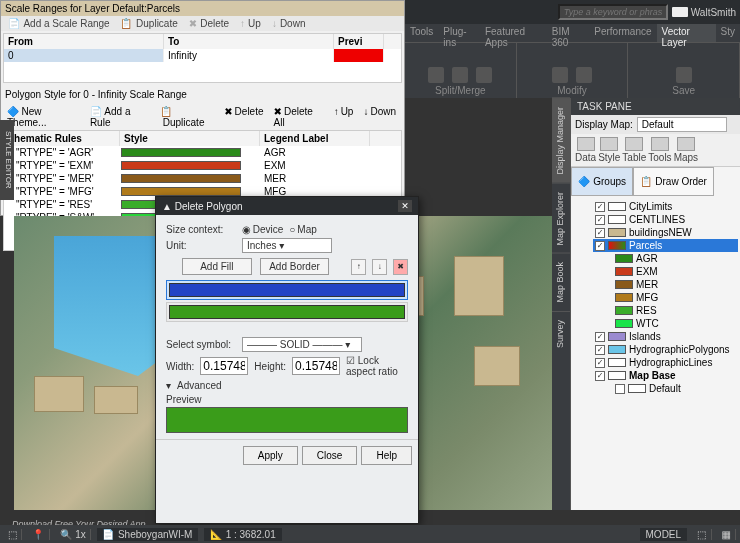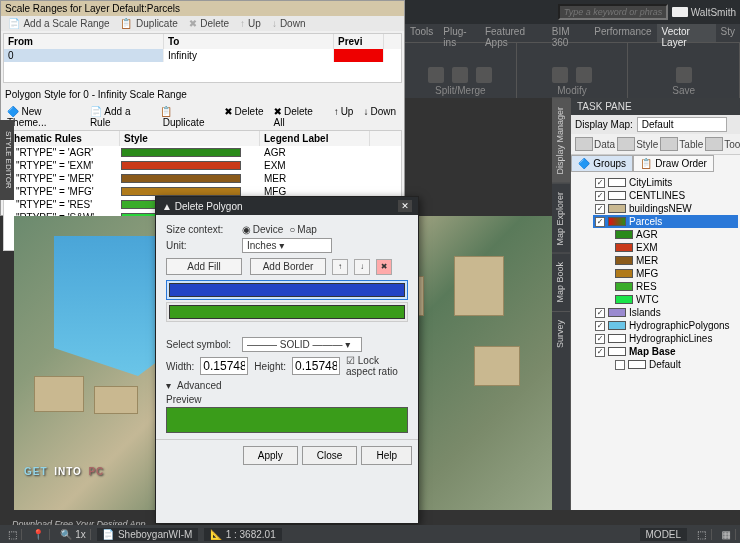--- a/index.html
+++ b/index.html
@@ -56,38 +56,38 @@
 .dl-text{position:absolute;left:12px;bottom:14px;font-size:9px;color:#bbb;font-style:italic}
 .dialog{position:absolute;left:155px;top:196px;width:264px;height:328px;background:#eceef0;border:1px solid #222;box-shadow:2px 2px 8px rgba(0,0,0,0.5)}
 .dlg-title{background:#2a2d30;color:#eee;padding:3px 6px;font-size:10px;display:flex;justify-content:space-between;align-items:center}
 .dlg-close{width:14px;height:12px;background:#444;color:#fff;text-align:center;font-size:9px;line-height:12px}
 .dlg-body{padding:6px 10px;font-size:10px;color:#333}
 .dlg-row{display:flex;align-items:center;margin:3px 0;gap:6px}
 .dlg-label{width:70px}
 .dlg-radio{display:flex;align-items:center;gap:2px}
 .dlg-select{border:1px solid #999;background:#fff;padding:1px 4px;width:90px;font-size:10px}
 .dlg-section{font-weight:bold;margin:4px 0 2px}
-.dlg-btns{display:flex;gap:8px;margin:2px 0}
+.dlg-btns{display:flex;gap:8px;margin:2px 16px}
 .dlg-btn{flex:1;border:1px solid #999;background:#f4f4f4;padding:2px;text-align:center;font-size:10px}
 .dlg-iconbtn{width:16px;height:16px;border:1px solid #aaa;background:#f4f4f4;display:flex;align-items:center;justify-content:center;font-size:8px}
 .dlg-swatch-row{padding:2px;border:1px solid #ccc;background:#eaeaea;margin:2px 0}
 .dlg-swatch{height:14px;border:1px solid #333}
 .dlg-input{border:1px solid #999;width:48px;padding:1px 2px;font-size:12px}
 .dlg-footer{display:flex;justify-content:flex-end;gap:4px;padding:6px;border-top:1px solid #ccc}
 .dlg-footer button{padding:3px 14px;border:1px solid #999;background:#f0f0f0;font-size:10px}
 .preview-box{height:26px;background:#3a9c1a;border:1px solid #555;margin-top:2px}
 .task-pane{position:absolute;top:98px;right:0;width:170px;height:412px;background:#f4f4f4;border-left:1px solid #555}
 .task-title{background:#3a3d40;color:#ddd;padding:3px 6px;font-size:10px}
 .task-dm-row{display:flex;align-items:center;padding:2px 4px;font-size:9px;background:#e8e8e8}
 .task-dm-row .dd{border:1px solid #aaa;background:#fff;padding:1px 4px;margin-left:4px;width:90px}
 .task-icons{display:flex;gap:2px;padding:3px 4px;background:#f0f0f0;border-bottom:1px solid #ccc}
-.task-icon{display:flex;flex-direction:row;align-items:center;gap:1px;font-size:8px;color:#444}
+.task-icon{display:flex;flex-direction:column;align-items:center;gap:1px;font-size:8px;color:#444}
 .task-icon-img{width:18px;height:14px;background:#d0d0d0;border:1px solid #999}
 .task-tabs{display:flex;font-size:9px}
-.task-tab{padding:2px 6px;border:1px solid #aaa;background:#f8f8f8}
+.task-tab{padding:8px 6px;border:1px solid #aaa;background:#f8f8f8}
 .task-tab.active{background:#d6e4f4}
 .layer-tree{padding:4px 2px 4px 14px;font-size:10px}
 .layer-item{display:flex;align-items:center;gap:3px;padding:1px 2px;margin-left:8px}
 .layer-item.sel{background:#2a78d8;color:#fff}
 .layer-cb{width:10px;height:10px;border:1px solid #666;background:#fff;display:inline-flex;align-items:center;justify-content:center;font-size:8px;color:#333}
 .layer-sw{width:18px;height:9px;border:1px solid #555}
 .layer-sub{margin-left:28px}
 .vert-tabs{position:absolute;top:98px;right:170px;width:18px;height:412px;background:#393c40;display:flex;flex-direction:column}
 .vert-tab{writing-mode:vertical-rl;transform:rotate(180deg);color:#ccc;font-size:9px;padding:8px 3px;border-bottom:1px solid #555;text-align:center}
 .vert-tab.active{background:#555}
@@ -241,23 +241,20 @@
 
 <div class="style-editor-tab">STYLE EDITOR</div>
 
 <div class="map-bg">
   <div class="map-bldg" style="left:20px;top:160px;width:50px;height:36px"></div>
   <div class="map-bldg" style="left:80px;top:170px;width:44px;height:28px"></div>
   <div class="map-bldg" style="left:250px;top:30px;width:80px;height:50px"></div>
   <div class="map-bldg" style="left:350px;top:60px;width:60px;height:40px"></div>
   <div class="map-bldg" style="left:440px;top:40px;width:50px;height:60px"></div>
   <div class="map-bldg" style="left:460px;top:130px;width:46px;height:40px"></div>
-  <div class="watermark">
-    <span class="w1">GET</span> <span class="w2">INTO</span> <span class="w3">PC</span>
-  </div>
 </div>
 <div class="dl-text">Download Free Your Desired App</div>
 
 <div class="dialog">
   <div class="dlg-title">
     <span>▲ <span>Delete Polygon</span></span>
     <span class="dlg-close">✕</span>
   </div>
   <div class="dlg-body">
     <div class="dlg-row">

